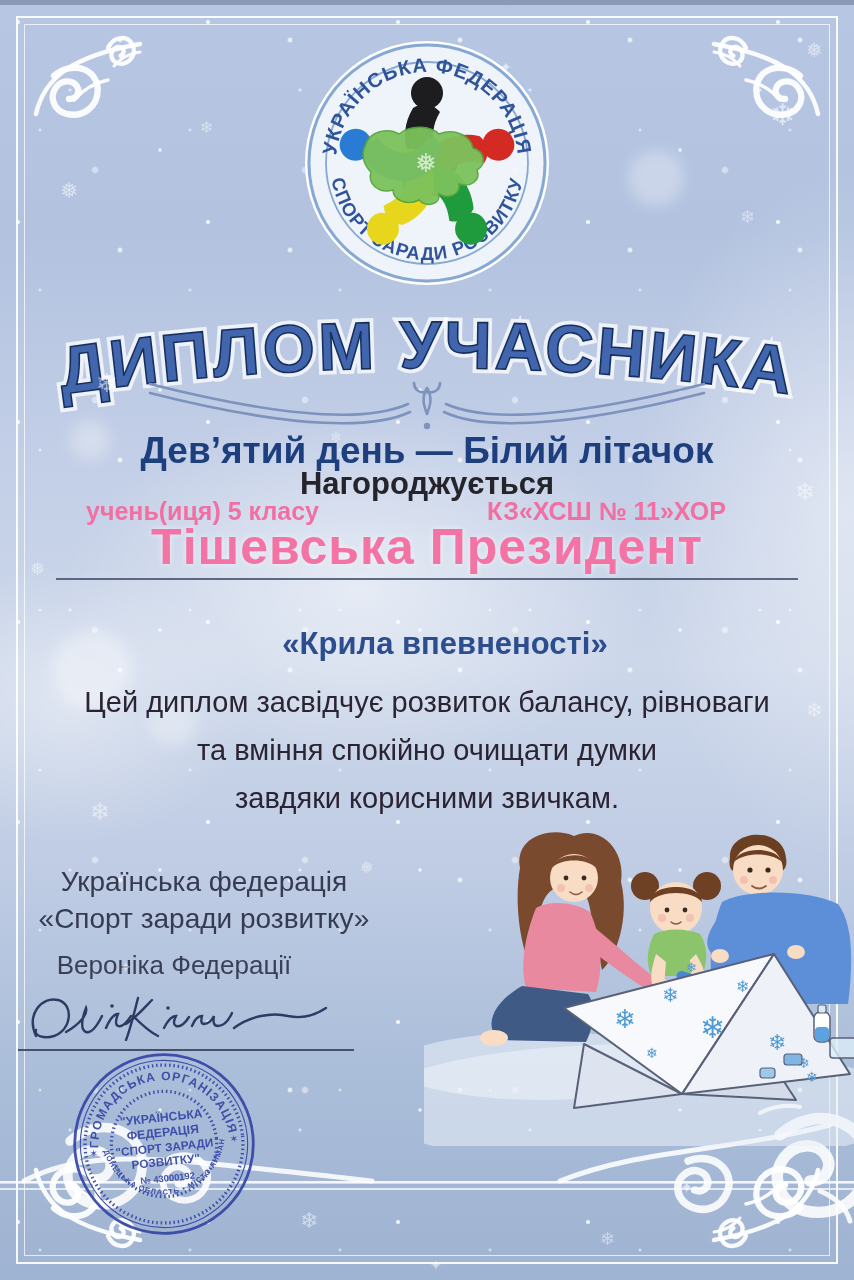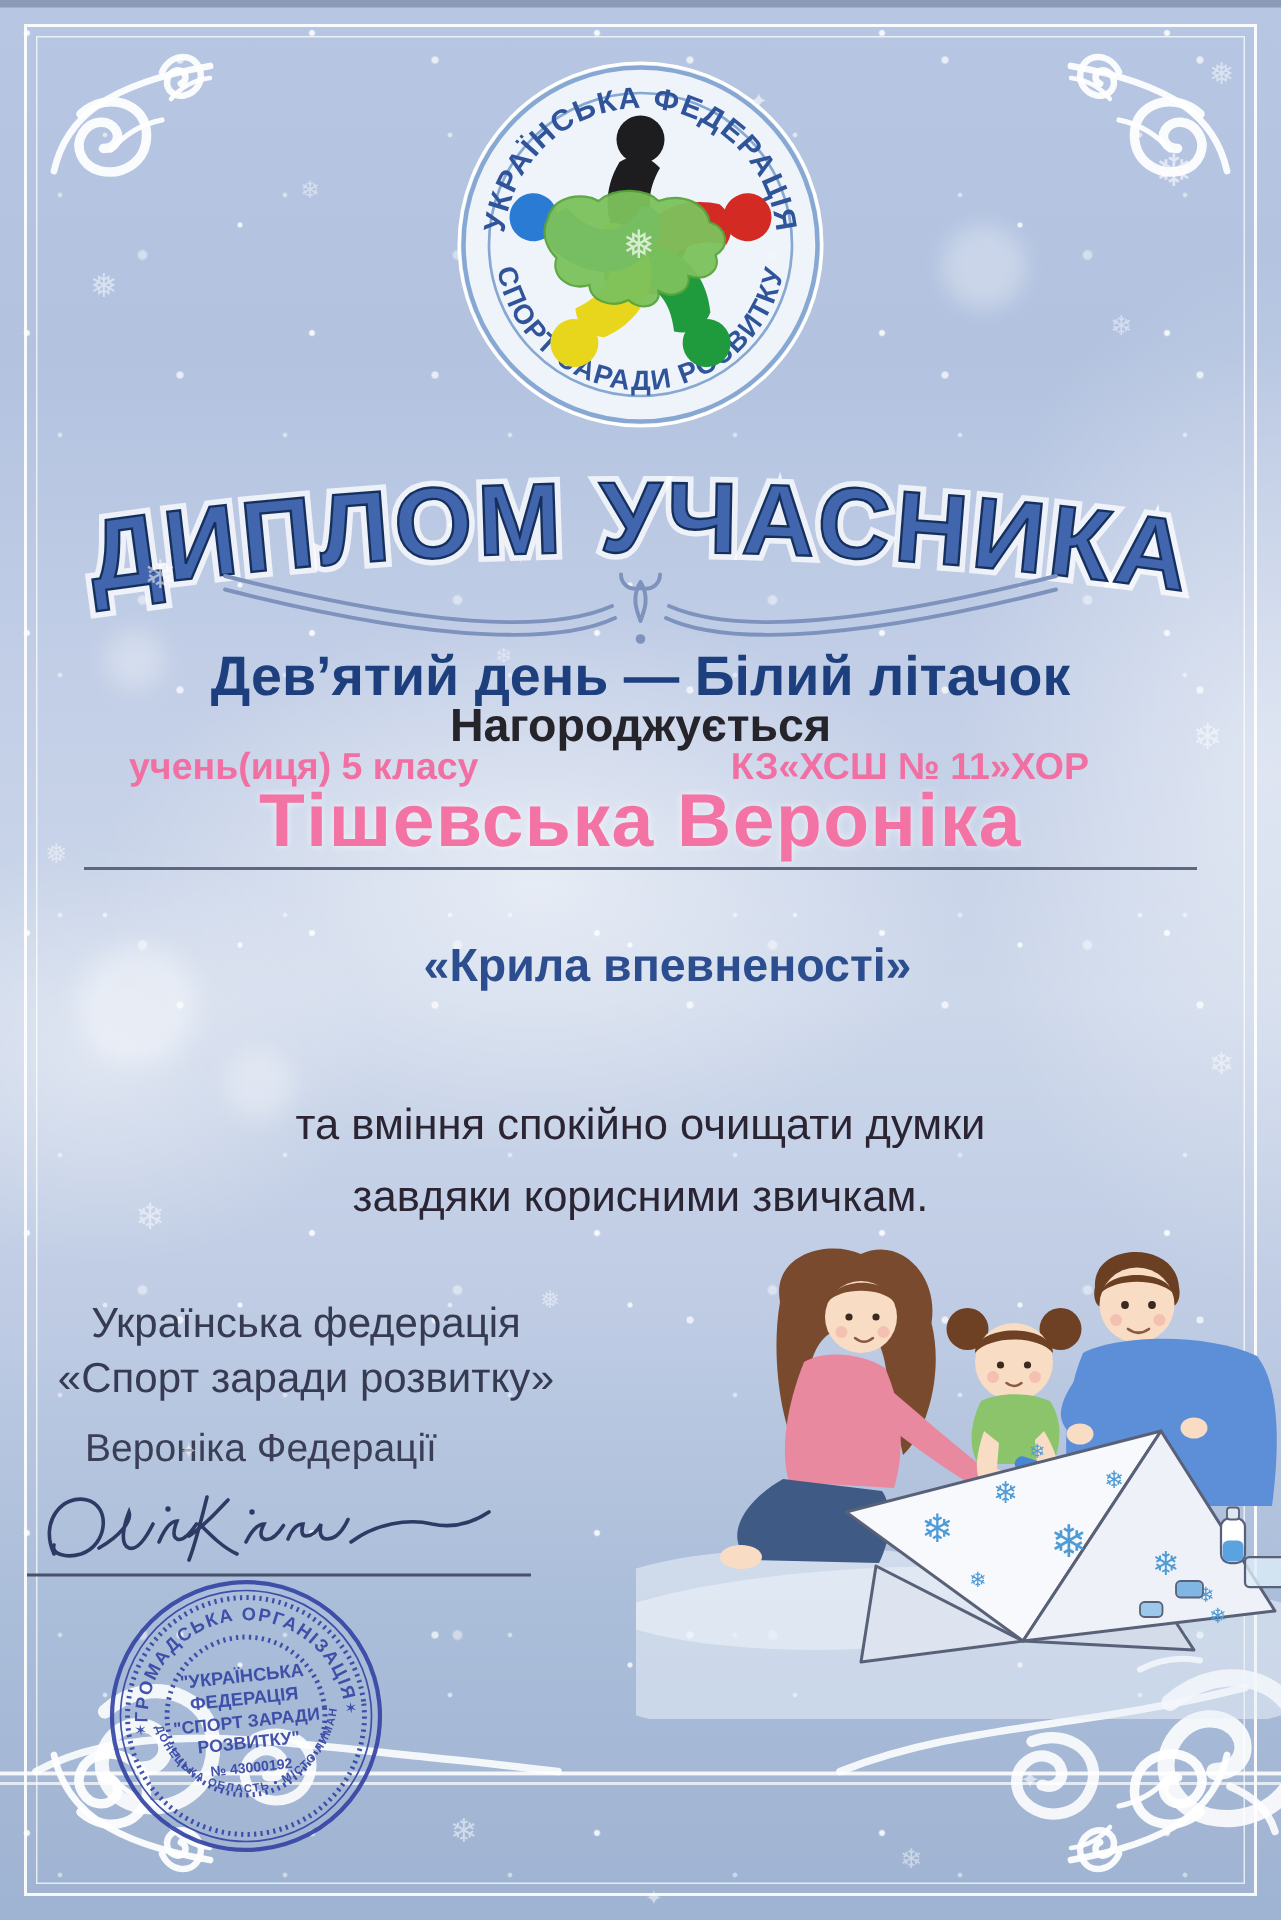--- a/index.html
+++ b/index.html
@@ -127,25 +127,26 @@
       <circle cx="427" cy="134" r="3.2" fill="#7d92bc" stroke="none"></circle>
     </g>
   </svg>
 
   <div class="abs ctr navy" style="top:430px;font-size:37px;font-weight:600;">Дев’ятий день — Білий літачок</div>
   <div class="abs ctr" style="top:466px;font-size:31px;font-weight:600;color:#26242b;">Нагороджується</div>
 
   <div class="abs" style="left:86px;top:497px;font-size:25px;font-weight:bold;color:#f16fa2;">учень(иця) 5 класу</div>
   <div class="abs" style="right:128px;top:497px;font-size:25px;font-weight:bold;color:#f16fa2;">КЗ«ХСШ № 11»ХОР</div>
 
-  <div class="abs ctr" style="top:518px;font-size:50px;font-weight:bold;color:#f473a5;letter-spacing:1px;text-shadow:0 0 6px rgba(255,255,255,.6);">Тішевська Вероніка</div>
+  <div class="abs ctr" style="top:518px;font-size:50px;font-weight:bold;color:#f473a5;letter-spacing:1px;text-shadow:0 0 6px rgba(255,255,255,.6);">Тішевська Президент</div>
   <div class="name-underline" style="left:56px;top:578px;width:742px;"></div>
 
   <div class="abs ctr" style="top:626px;font-size:31px;font-weight:600;color:#2d4e8e;padding-left:18px;">«Крила впевненості»</div>
 
+  <div class="abs ctr" style="top:686px;font-size:29px;font-weight:500;color:#2b2433;">Цей диплом засвідчує розвиток балансу, рівноваги</div>
   <div class="abs ctr" style="top:734px;font-size:29px;font-weight:500;color:#2b2433;">та вміння спокійно очищати думки</div>
   <div class="abs ctr" style="top:782px;font-size:29px;font-weight:500;color:#2b2433;">завдяки корисними звичкам.</div>
 
   <svg class="abs" style="left:0;top:1095px" width="854" height="160" viewBox="0 0 854 160">
     <g stroke="rgba(255,255,255,.88)" fill="none" stroke-linecap="round">
       <rect x="0" y="86" width="854" height="2.6" fill="rgba(255,255,255,.88)" stroke="none"></rect>
       <rect x="0" y="93" width="854" height="2" fill="rgba(255,255,255,.7)" stroke="none"></rect>
       <use href="#spiral" transform="translate(70,46) scale(1.9)" stroke-width="5"></use>
       <use href="#spiral" transform="translate(170,64) scale(1.1) rotate(15)" stroke-width="6"></use>
       <path d="M24,86 C90,50 180,66 300,78 C330,81 354,84 372,86" stroke-width="5"></path>

